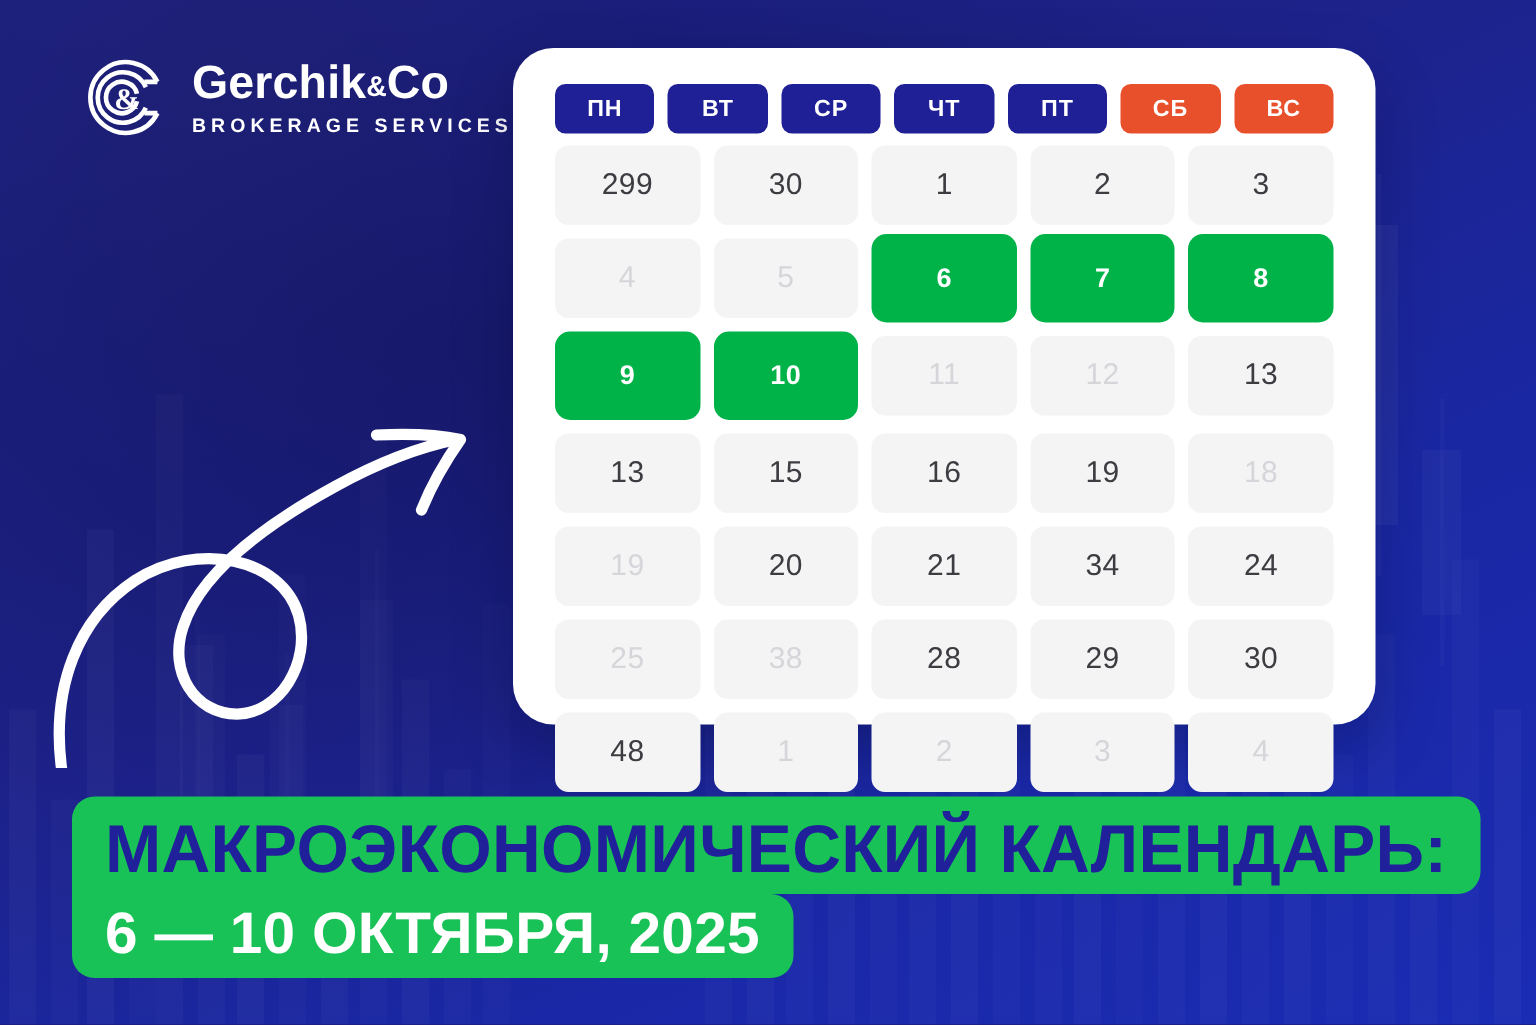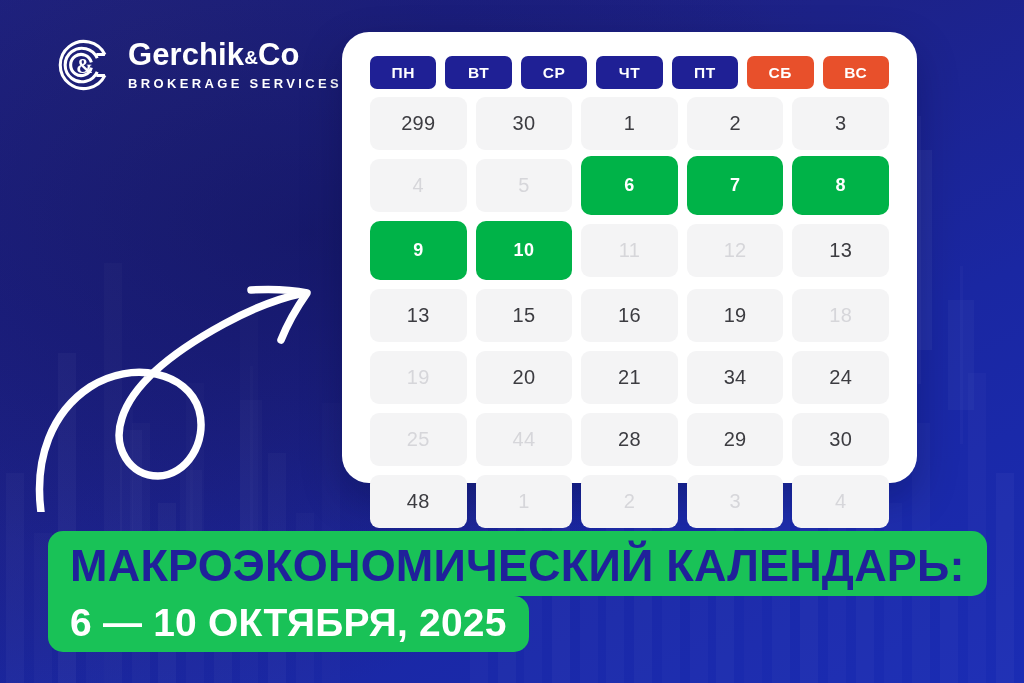--- a/index.html
+++ b/index.html
@@ -207,21 +207,21 @@
       <div class="day">15</div>
       <div class="day">16</div>
       <div class="day">19</div>
       <div class="day dim">18</div>
       <div class="day dim">19</div>
       <div class="day">20</div>
       <div class="day">21</div>
       <div class="day">34</div>
       <div class="day">24</div>
       <div class="day dim">25</div>
-      <div class="day dim">44</div>
+      <div class="day dim">38</div>
       <div class="day">28</div>
       <div class="day">29</div>
       <div class="day">30</div>
       <div class="day">48</div>
       <div class="day dim">1</div>
       <div class="day dim">2</div>
       <div class="day dim">3</div>
       <div class="day dim">4</div>
       <div class="day dim">5</div>
       <div class="day dim">6</div>

